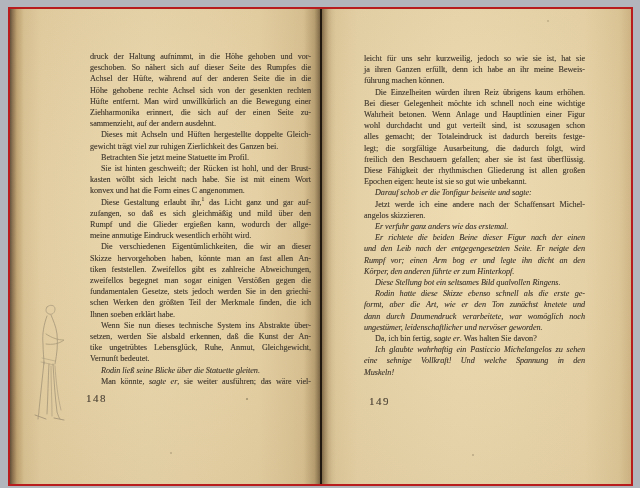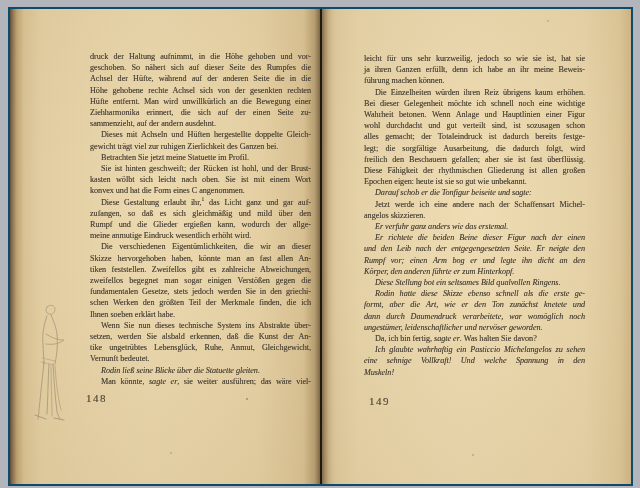--- a/index.html
+++ b/index.html
@@ -6,21 +6,21 @@
   body {
     width:640px; height:488px;
     background:#b3b5bd;
     font-family:"Liberation Serif","DejaVu Serif",serif;
     overflow:hidden;
   }
   .scene { position:relative; width:640px; height:488px; background:#b3b5bd; }
 
   .book {
     position:absolute; left:8px; top:7px; width:621px; height:475px;
-    border:2px solid #0c4a6e; box-sizing:content-box;
+    border:2px solid #b91c1c; box-sizing:content-box;
     background:#e8d3a7;
   }
   .page-left {
     position:absolute; left:0; top:0; width:311px; height:100%;
     background:linear-gradient(90deg,
       #5d4b37 0%, #8a704f 0.8%, #c3a674 2.2%, #ddc697 4.5%,
       #e7d2a5 10%, #e9d5a9 45%, #e7d2a4 80%, #ddc596 94%,
       #cfb483 99%, #bfa170 100%);
   }
   .page-right {
@@ -126,21 +126,21 @@
         </div>
         <div class="para">
           <div class="line indent">Dieses mit Achseln und Hüften hergestellte doppelte Gleich-</div>
           <div class="line last">gewicht trägt viel zur ruhigen Zierlichkeit des Ganzen bei.</div>
         </div>
         <div class="para">
           <div class="line last indent">Betrachten Sie jetzt meine Statuette im Profil.</div>
         </div>
         <div class="para">
           <div class="line indent">Sie ist hinten geschweift; der Rücken ist hohl, und der Brust-</div>
-          <div class="line">kasten wölbt sich leicht nach oben. Sie ist mit einem Wort</div>
+          <div class="line">kasten wölbt sich leicht nach habe. Sie ist mit einem Wort</div>
           <div class="line last">konvex und hat die Form eines C angenommen.</div>
         </div>
         <div class="para">
           <div class="line indent">Diese Gestaltung erlaubt ihr,<sup>1</sup> das Licht ganz und gar auf-</div>
           <div class="line">zufangen, so daß es sich gleichmäßig und mild über den</div>
           <div class="line">Rumpf und die Glieder ergießen kann, wodurch der allge-</div>
           <div class="line last">meine anmutige Eindruck wesentlich erhöht wird.</div>
         </div>
         <div class="para">
           <div class="line indent">Die verschiedenen Eigentümlichkeiten, die wir an dieser</div>

